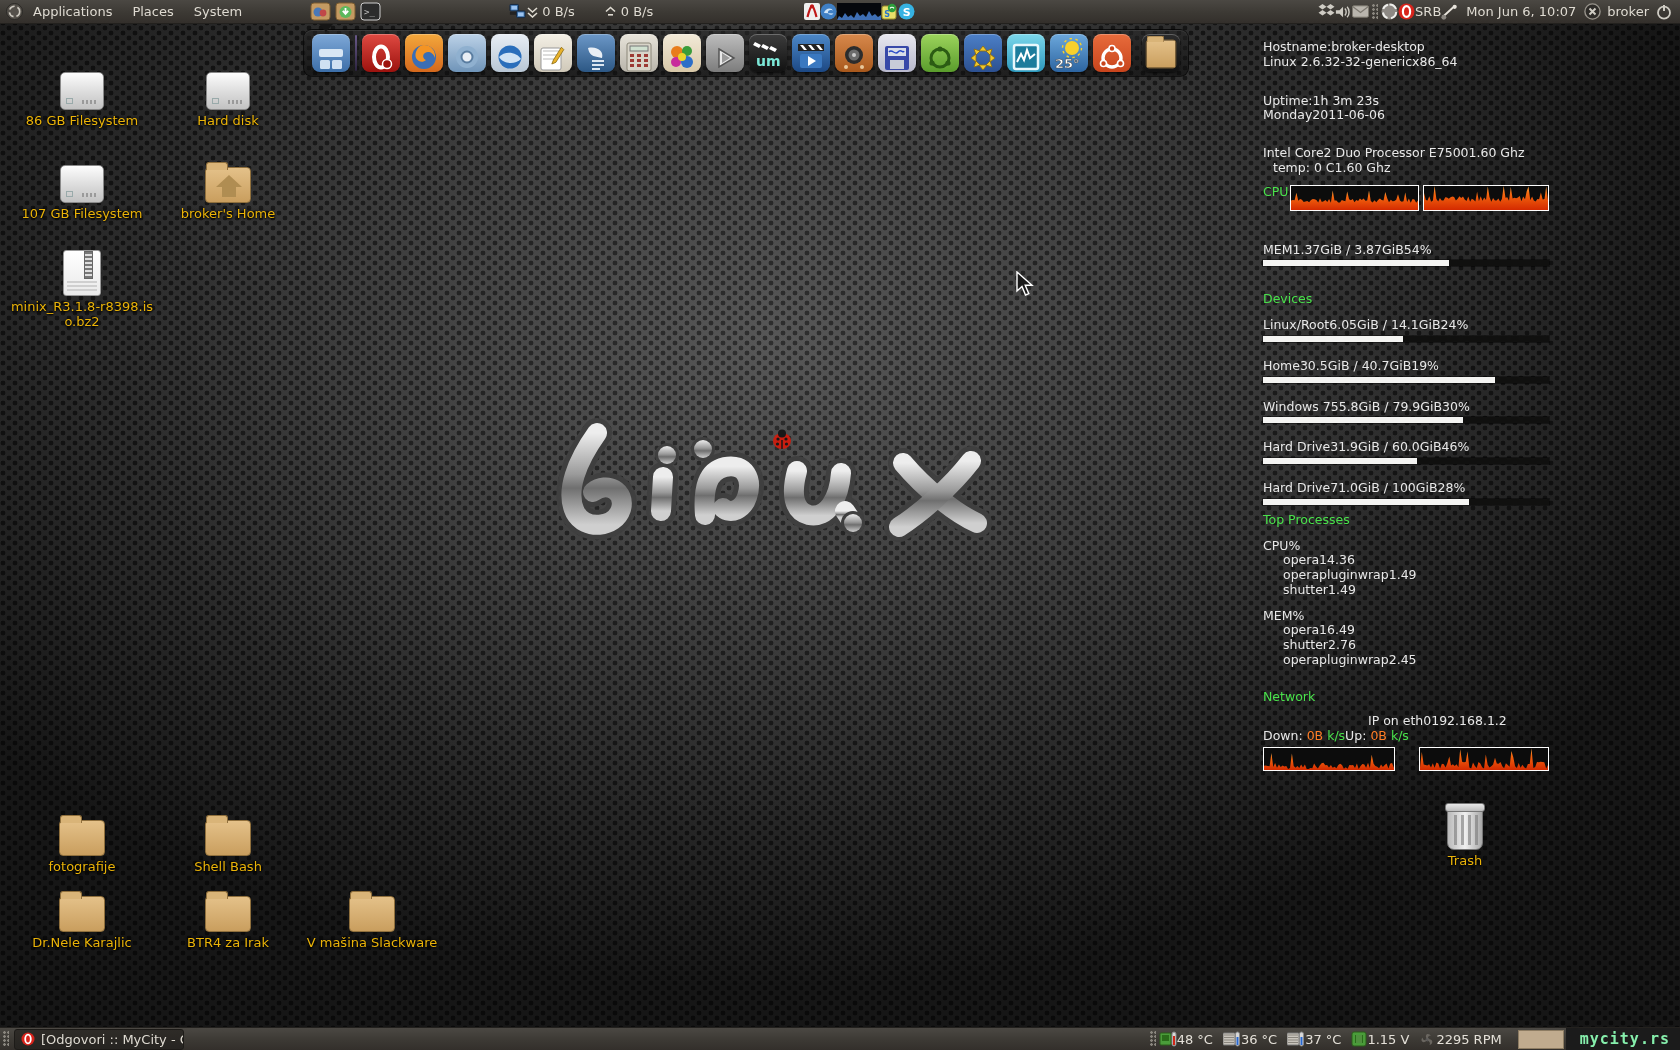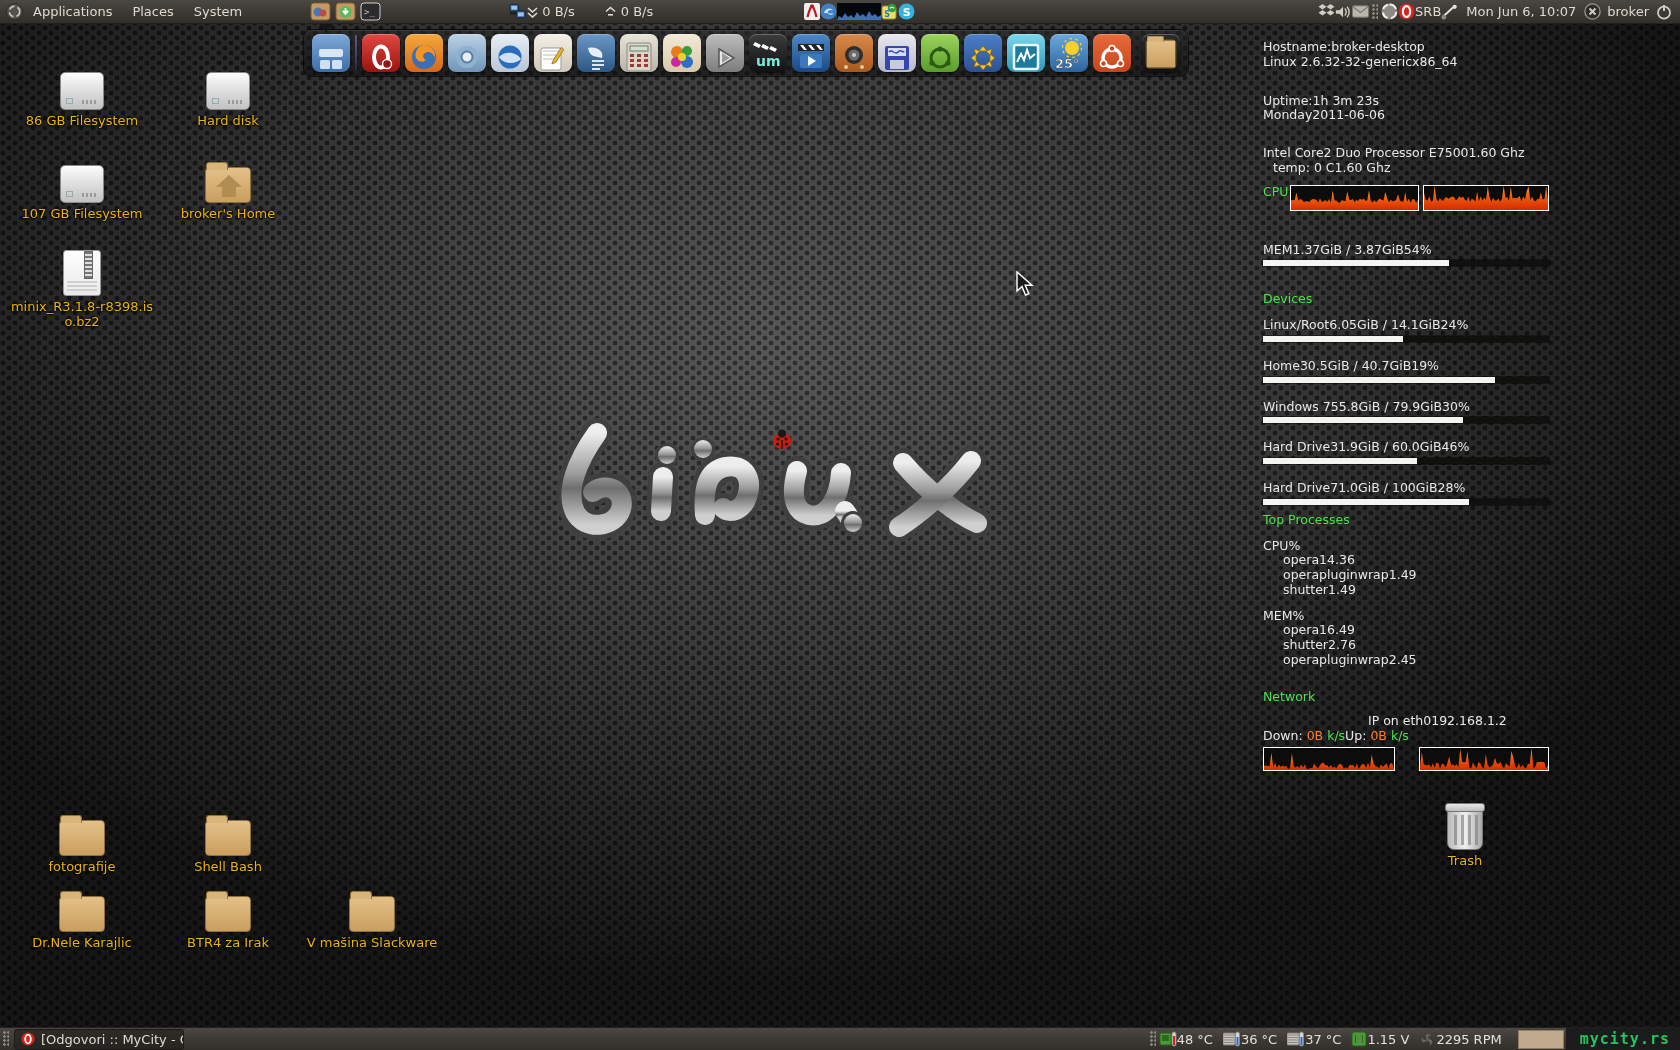--- a/index.html
+++ b/index.html
@@ -87,21 +87,21 @@
   .graphbox { border:1px solid #fdfdfd; background:#0c0c0c; overflow:hidden; }
   .indent1 { padding-left:10px; } .indent2 { padding-left:20px; }
   .orange { color:#ff7d26; } .kps { color:#49e24b; }
 
   
   .task-btn { display:flex; align-items:center; gap:6px; height:21px; margin-left:2px; padding:0 10px 0 6px;
     background:linear-gradient(#2e2b27,#262421); border:1px solid #1d1b18; border-radius:3px;
     max-width:170px; white-space:nowrap; overflow:hidden; }
   .sensor { display:flex; align-items:center; font-size:13px; color:#e4e0d8; }
   .ws-tan { width:46px; height:19px; background:#c0ab8e; border:1px solid #8d7c62; margin:0 2px; }
-  .watermark { font-family:"DejaVu Sans Mono", monospace; font-weight:bold; font-size:15px; color:#22c55e;
+  .watermark { font-family:"DejaVu Sans Mono", monospace; font-weight:bold; font-size:15px; color:#86efac;
     background:#1b1b1b; height:23px; display:flex; align-items:center; padding:0 10px 0 14px; letter-spacing:1px; }
 
   
   .logo-wrap { position:absolute; left:535px; top:415px; width:510px; height:140px; z-index:5; }
   .ladybug { position:absolute; left:770px; top:429px; z-index:6; }
   .cursor { position:absolute; left:1016px; top:271px; z-index:90; }
   svg { display:block; }
 </style>
 </head>
 <body>

